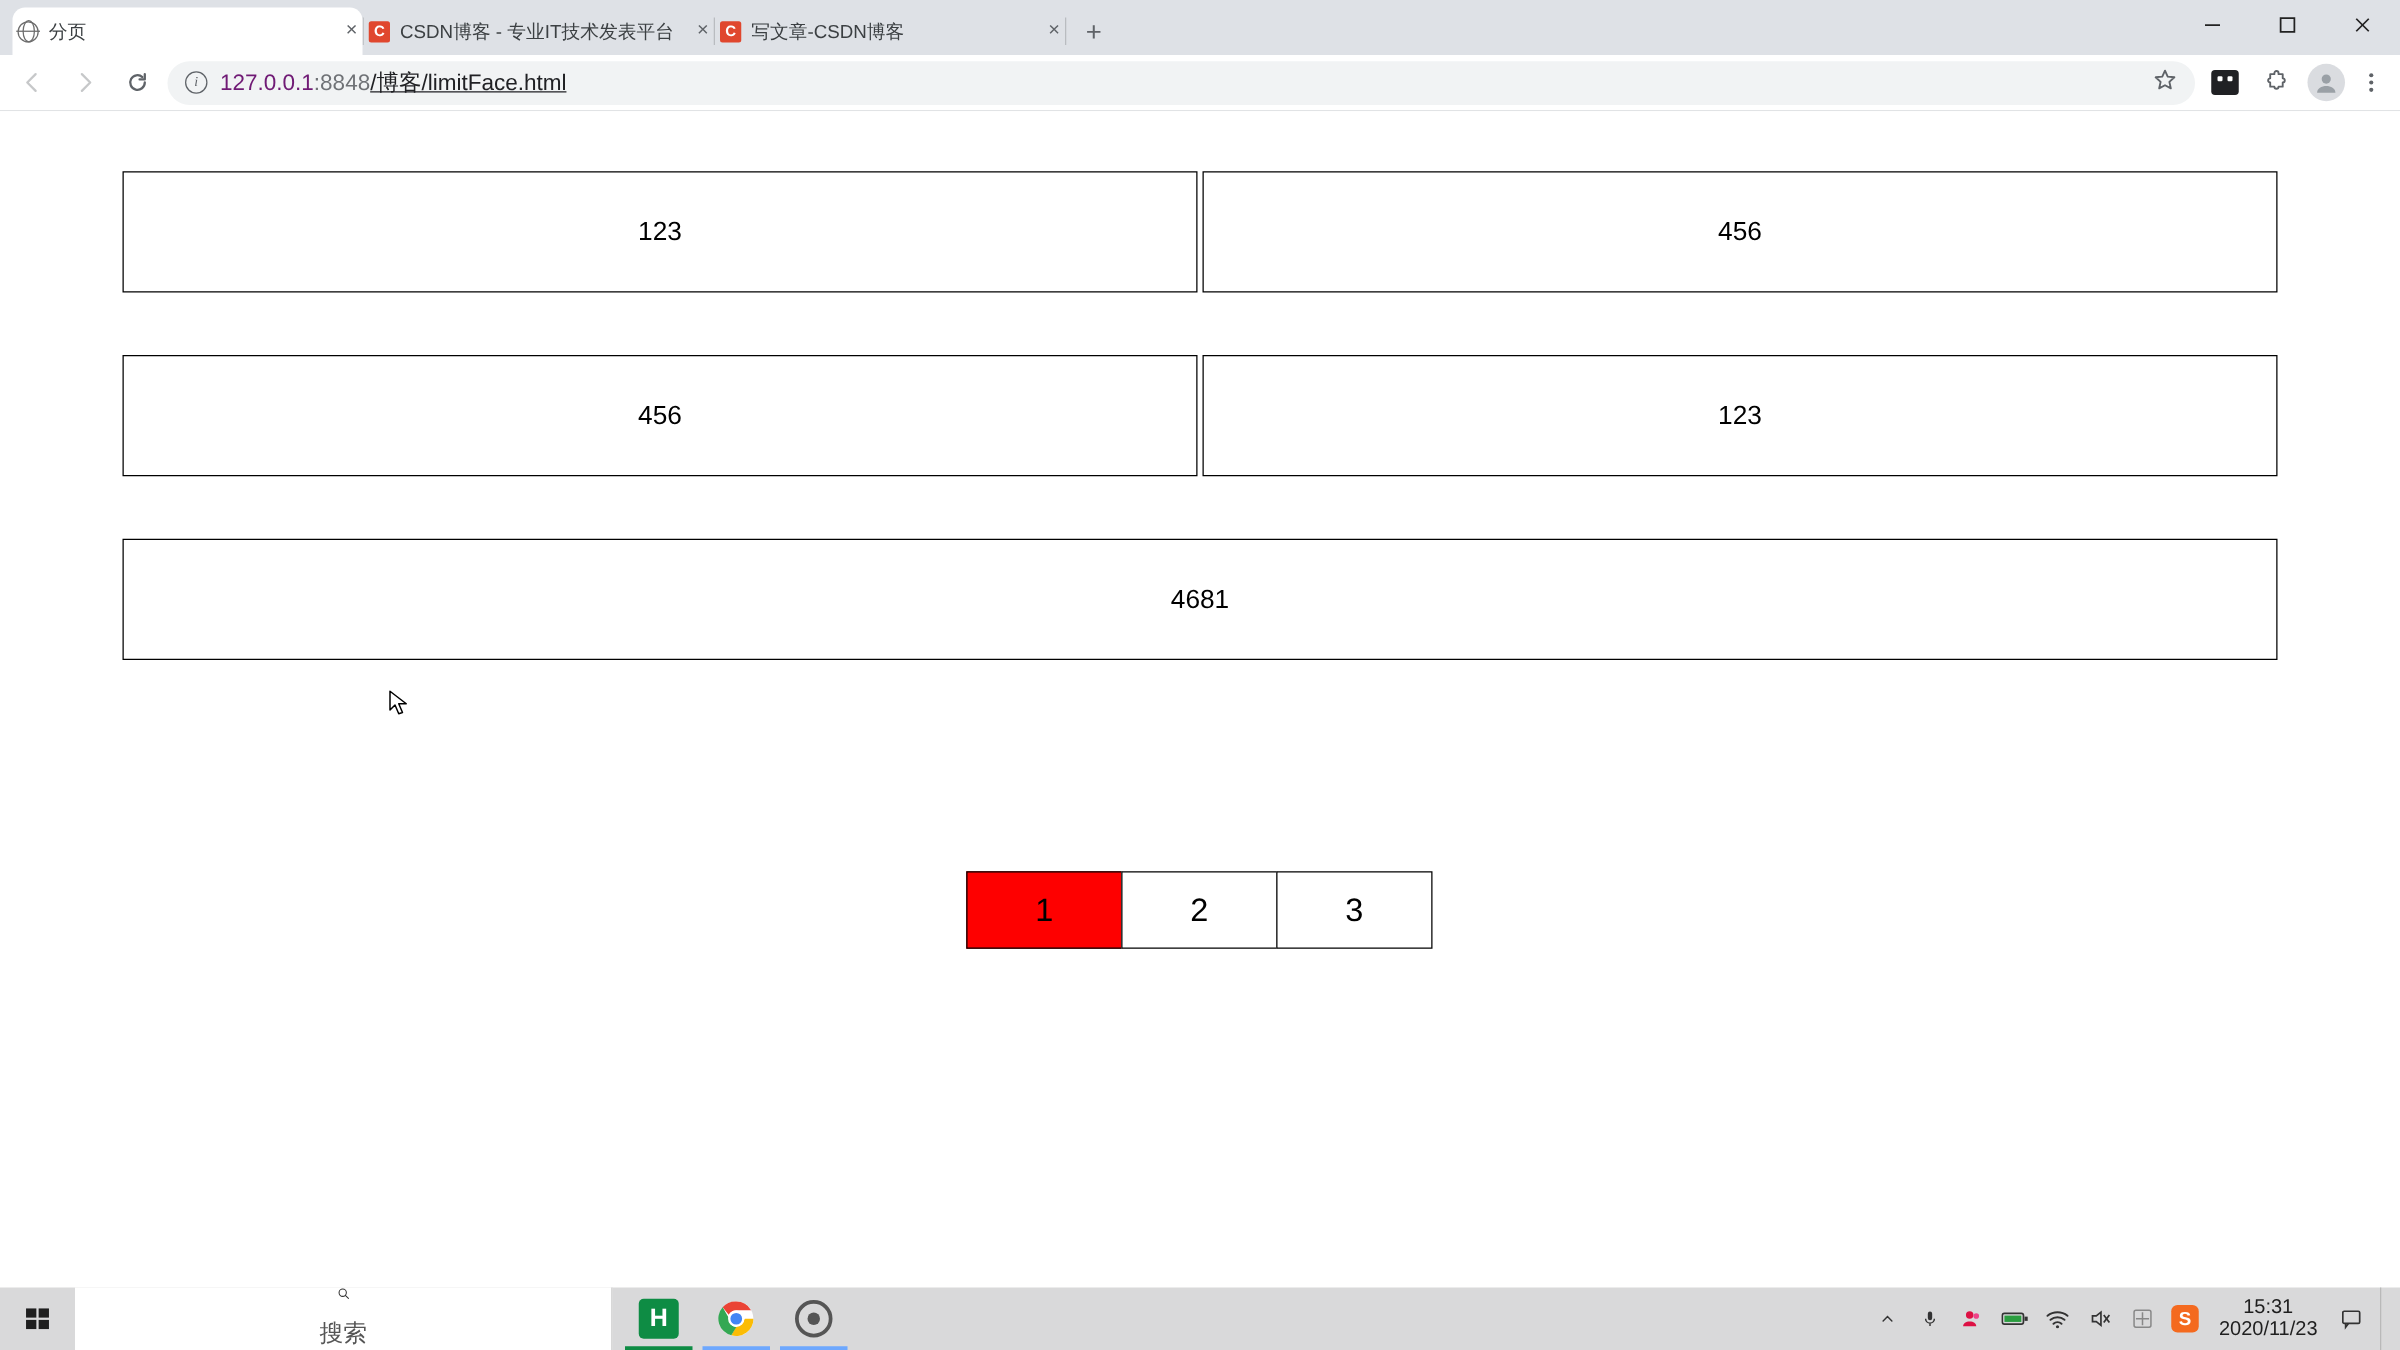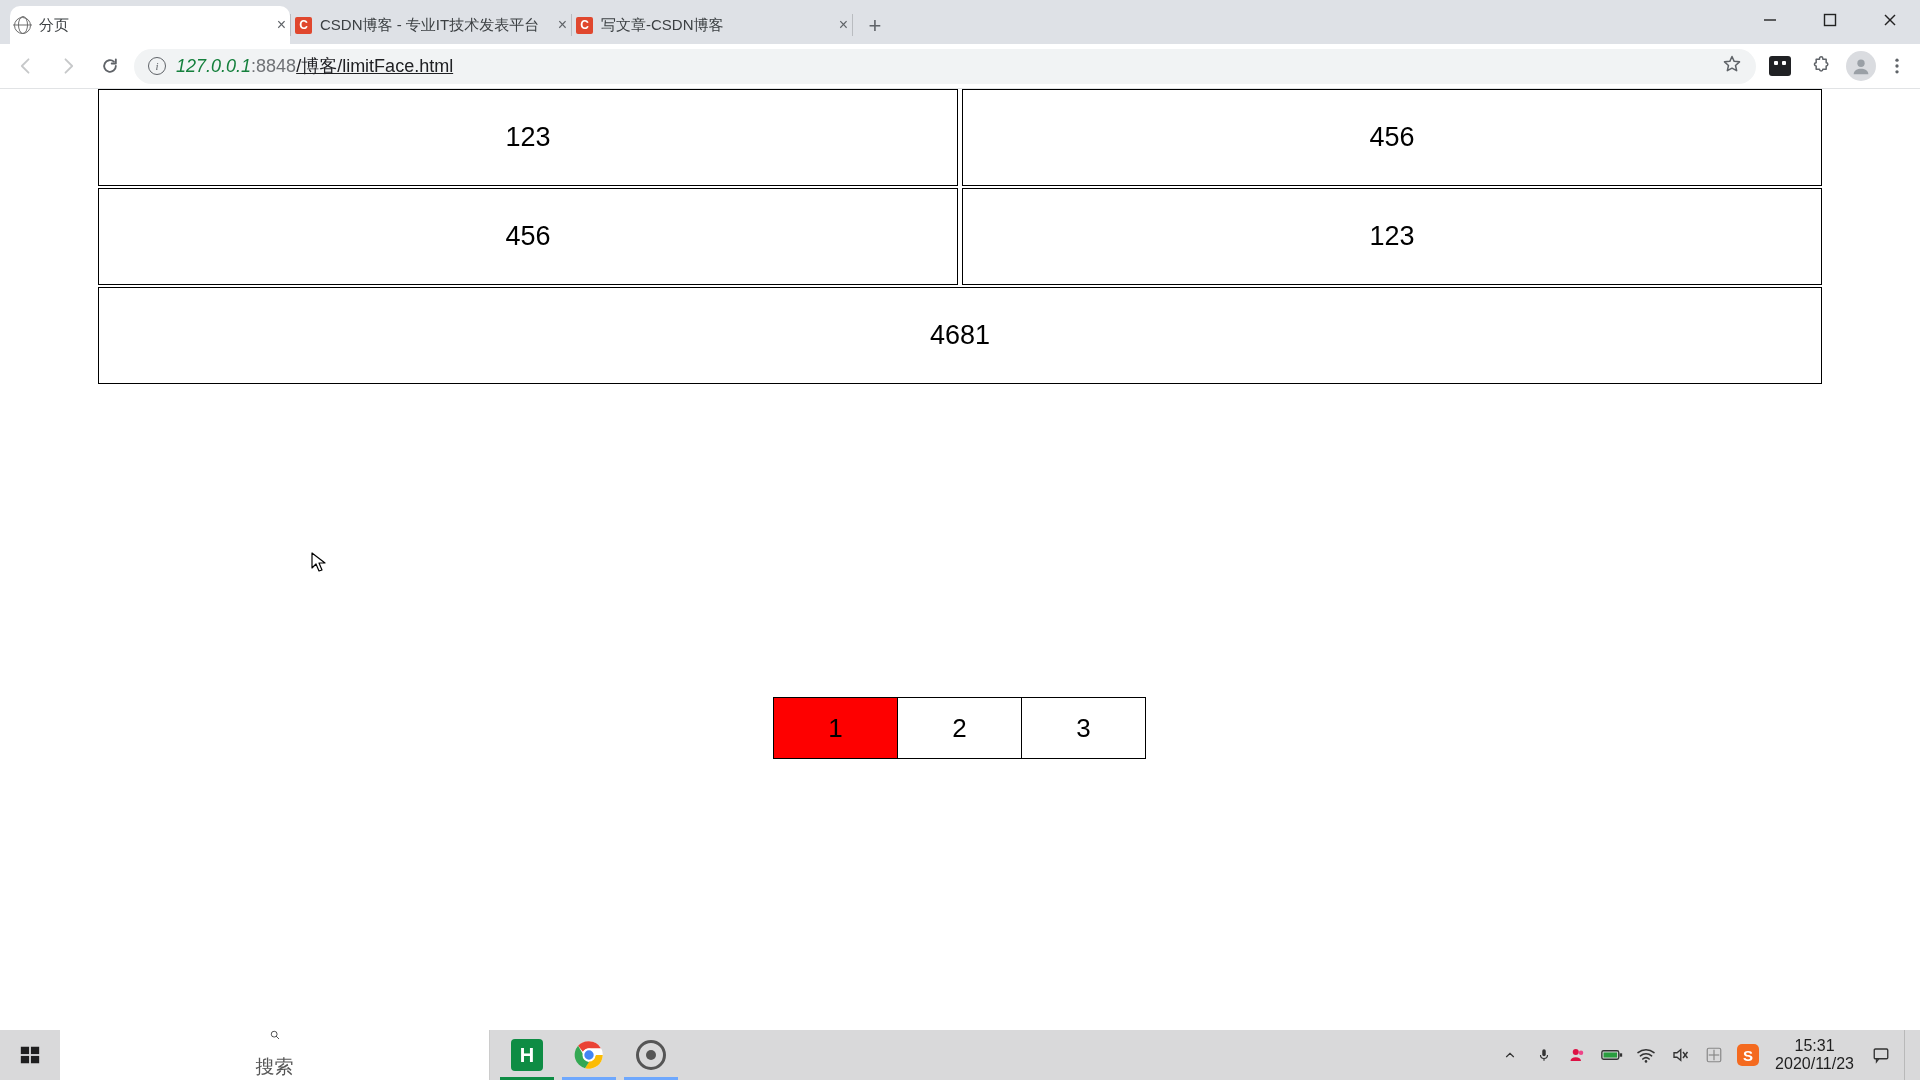--- a/index.html
+++ b/index.html
@@ -22,37 +22,37 @@
 
   .window-ctrls { position:absolute; right:0; top:0; height:40px; display:flex; }
   .window-ctrls .wbtn { width:60px; display:flex; align-items:center; justify-content:center; color:#222; }
 
   .toolbar { height:45px; background:#fff; border-bottom:1px solid #E1E3E5; display:flex; align-items:center; padding:0 8px; gap:6px; }
   .tbtn { width:36px; height:36px; border-radius:50%; display:flex; align-items:center; justify-content:center; color:#5f6368; }
   .tbtn svg { width:20px; height:20px; }
   .tbtn.disabled svg { opacity:.35; }
   .omnibox { flex:1; height:35px; background:#F1F3F4; border-radius:18px; display:flex; align-items:center; padding:0 14px; gap:10px; color:#202124; font-size:18px; }
   .omnibox .info { width:18px; height:18px; border:1.5px solid #5f6368; border-radius:50%; display:flex; align-items:center; justify-content:center; font-size:11px; color:#5f6368; font-family:serif; font-style:italic; }
-  .omnibox .url-host { color:#15803d;font-style:italic; }
+  .omnibox .url-host { color:#701a75; }
   .omnibox .url-port { color:#6f7276; }
   .omnibox .url-path { color:#202124;text-decoration:underline; }
   .omnibox .star { margin-left:auto; }
   .ext-icon { width:22px; height:20px; background:#202124; border-radius:3px; position:relative; }
   .ext-icon::before, .ext-icon::after { content:""; position:absolute; top:5px; width:4px; height:4px; background:#fff; border-radius:1px; }
   .ext-icon::before { left:5px; } .ext-icon::after { right:5px; }
   .puzzle svg { width:20px; height:20px; }
   .avatar { width:30px; height:30px; background:#DADCE0; border-radius:50%; display:flex; align-items:center; justify-content:center; }
   .avatar svg { width:22px; height:22px; fill:#9aa0a6; }
   .kebab { width:30px; display:flex; align-items:center; justify-content:center; }
 
   
   .page { position:absolute; left:0; right:0; top:89px; bottom:50px; background:#fff; }
   .table-area { padding-top:0; }
   .row { display:flex; margin:0 98px 2px 98px; }
-  .cell { flex:1; border:1.5px solid #000; height:97px; display:flex; align-items:center; justify-content:center; font-size:27px; font-family:Arial,sans-serif; }
+  .cell { flex:1; border:1.5px solid #000; height:97px; display:flex; align-items:center; justify-content:center; font-size:21px; font-family:Arial,sans-serif;margin-top:48px; }
   .row .cell + .cell { margin-left:4px; }
 
   .pager { position:absolute; top:608px; left:0; right:0; display:flex; justify-content:center; }
   .pager .pbtn { width:125px; height:62px; border:1.5px solid #000; margin-left:-1px; display:flex; align-items:center; justify-content:center; font-size:26px; font-family:Arial,sans-serif; background:#fff; }
   .pager .pbtn.active { background:#FE0000; }
 
   .cursor { position:absolute; left:311px; top:463px; pointer-events:none; }
 
   
   .taskbar { position:absolute; left:0; right:0; bottom:0; height:50px; background:#D9D9DA; display:flex; align-items:stretch; color:#1f1f1f; }

